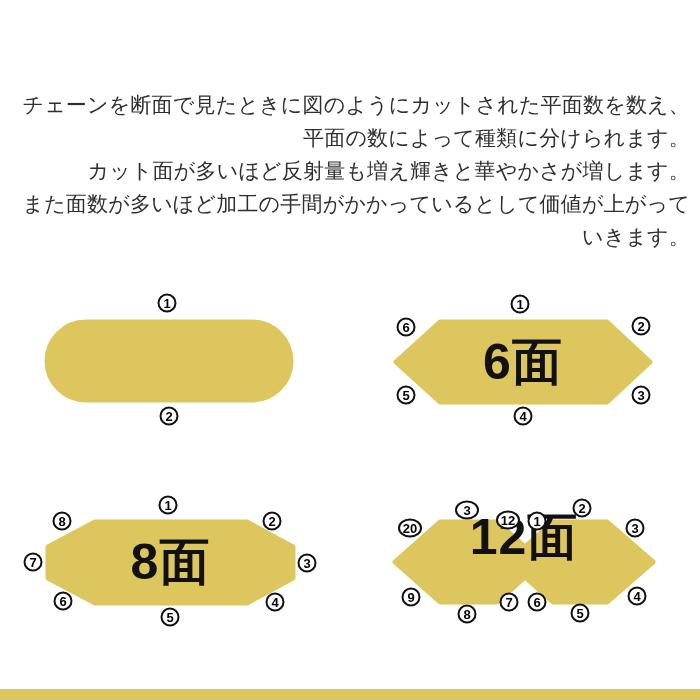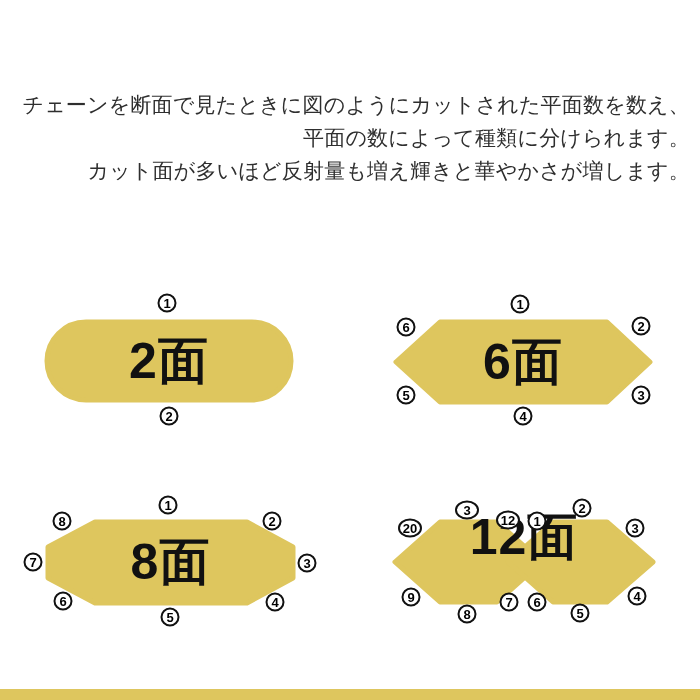--- a/index.html
+++ b/index.html
@@ -43,31 +43,31 @@
 </head>
 <body>
 
 <div id="canvas">
 
 
   <div class="intro">
     <div>チェーンを断面で見たときに図のようにカットされた平面数を数え、</div>
     <div>平面の数によって種類に分けられます。</div>
     <div>カット面が多いほど反射量も増え輝きと華やかさが増します。</div>
+    <div>また面数が多いほど加工の手間がかかっているとして価値が上がっていきます。</div>
   </div>
 
   <svg class="shapes" width="700" height="700" viewBox="0 0 700 700">
     <rect class="shape" x="47" y="322" width="244" height="78" rx="39"></rect>
     <polygon class="shape" points="396,362 440,322 607,322 650,362 607,402 440,402"></polygon>
     <polygon class="shape" points="95,522 247,522 293,547 293,578 247,603 95,603 48,578 48,547"></polygon>
     <polygon class="shape" points="395,562 440,522 497,522 542,562 497,602 440,602"></polygon>
     <polygon class="shape" points="508,562 553,522 607,522 653,562 607,602 553,602"></polygon>
   </svg>
 
-  <div class="shape-label" style="left:45px;top:320px;width:248px;height:82px;">2面</div>
   <div class="shape-label" style="left:396px;top:322px;width:254px;height:80px;">6面</div>
   <div class="shape-label" style="left:48px;top:522px;width:245px;height:81px;text-align:center;">8面</div>
   <div class="shape-label" style="left:395px;top:497px;width:258px;height:80px;">12面</div>
 
   <span class="mk" style="left:167px;top:303px">1</span>
   <span class="mk" style="left:169px;top:416px">2</span>
 
   <span class="mk" style="left:520px;top:304px">1</span>
   <span class="mk" style="left:641px;top:326px">2</span>
   <span class="mk" style="left:641px;top:395px">3</span>

